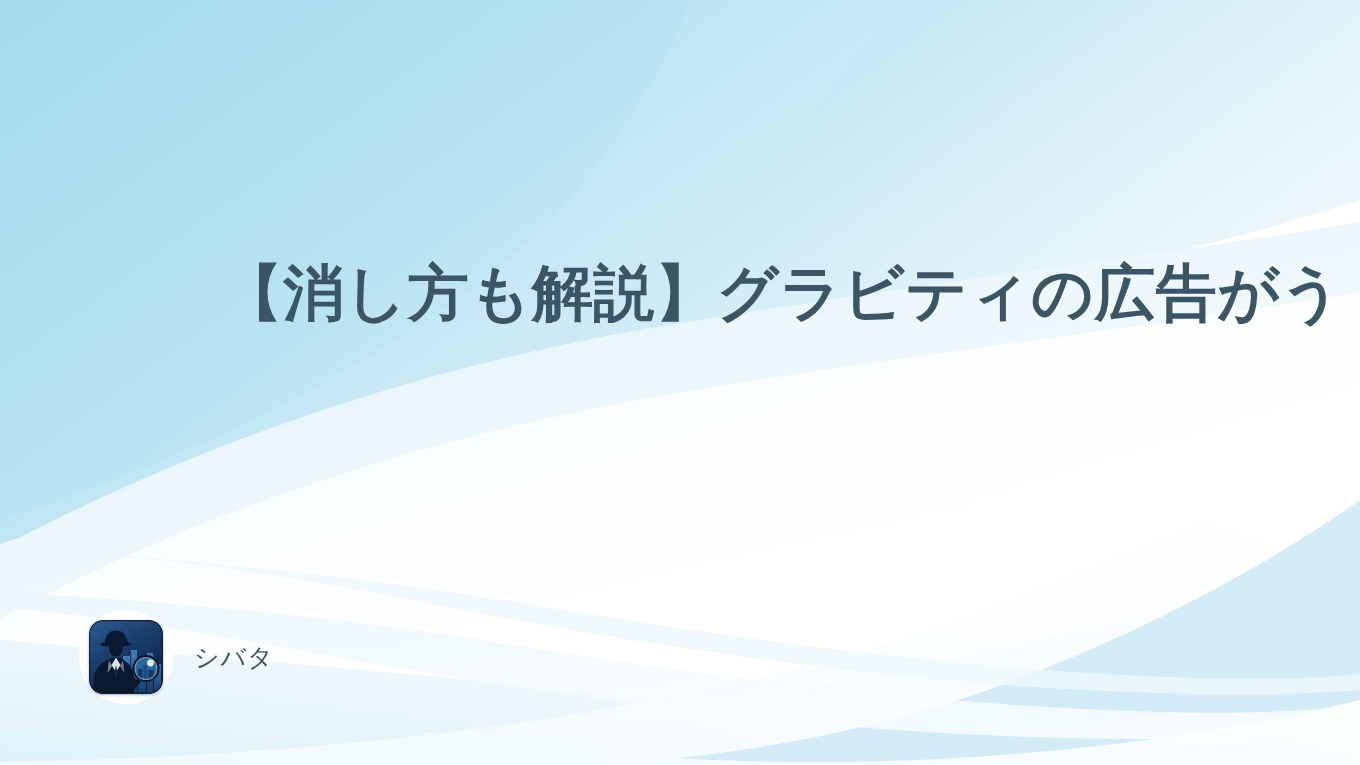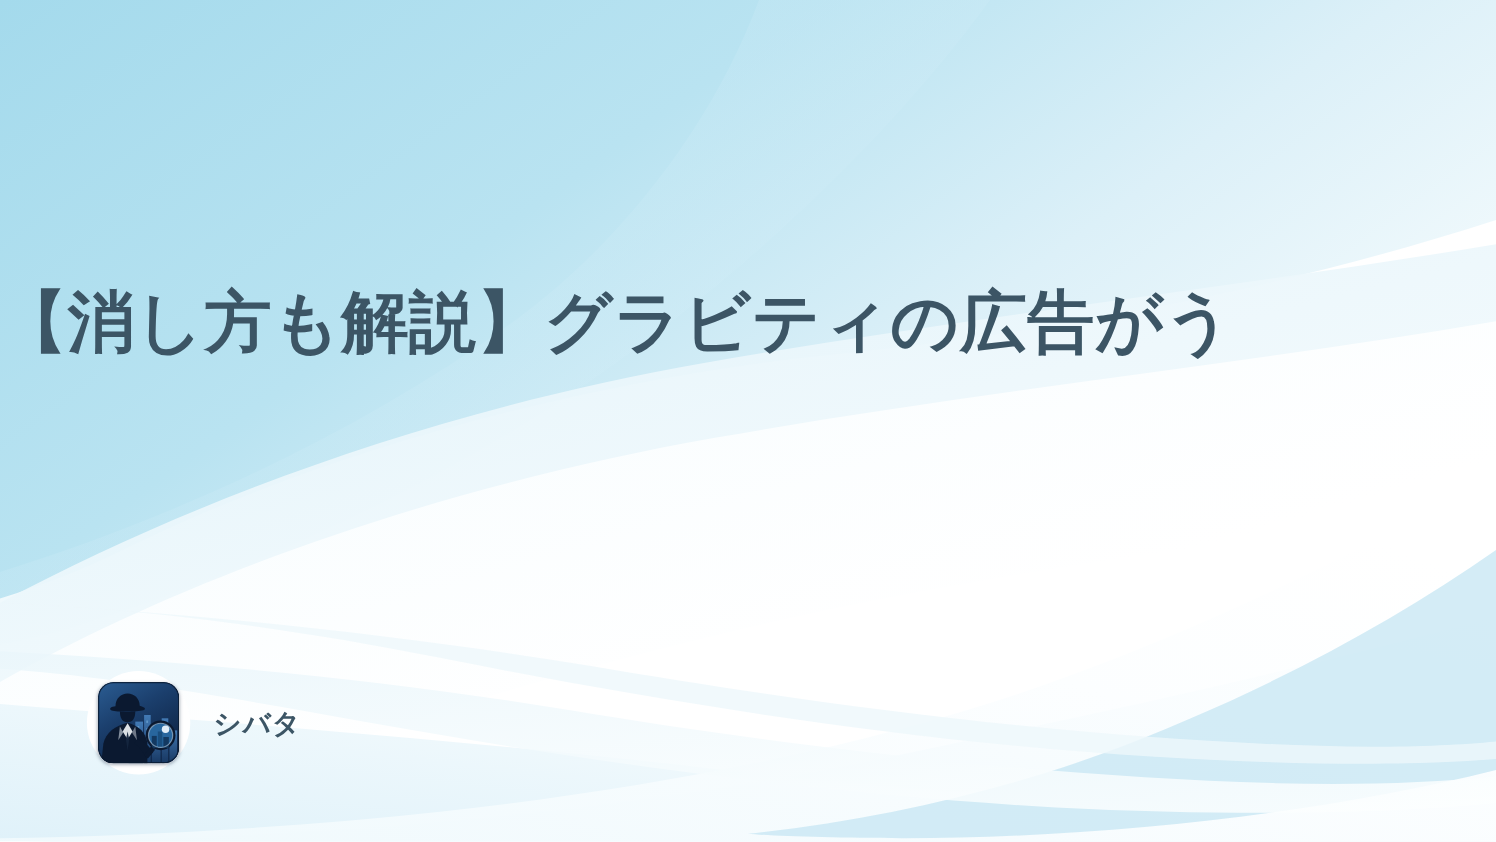--- a/index.html
+++ b/index.html
@@ -24,24 +24,24 @@
     position: absolute;
     inset: 0;
     width: 1360px;
     height: 765px;
     display: block;
   }
 
   
   .title-block {
     position: absolute;
-    left: 0;
+    left: 12px;
     top: 244px;
     width: 1331px;
-    text-align: left;
+    text-align: right;
     z-index: 5;
   }
   .title-line {
     display: block;
     font-family: "Liberation Sans", "DejaVu Sans", sans-serif;
     font-size: 61px;
     font-weight: 700;
     line-height: 98px;
     letter-spacing: 0.5px;
     color: #3c5565;
@@ -80,21 +80,21 @@
     width: 74px;
     height: 74px;
     border-radius: 14px;
     overflow: hidden;
     box-shadow: 0 1px 3px rgba(20,40,70,0.35);
   }
   .avatar-icon svg { display: block; }
   .author-name {
     font-family: "Liberation Sans", "DejaVu Sans", sans-serif;
     font-size: 25px;
-    font-weight: 700;
+    font-weight: 400;
     color: #3c5565;
     letter-spacing: 1px;
     white-space: nowrap;
   }
 </style>
 </head>
 <body>
 
 <div class="slide">
 

